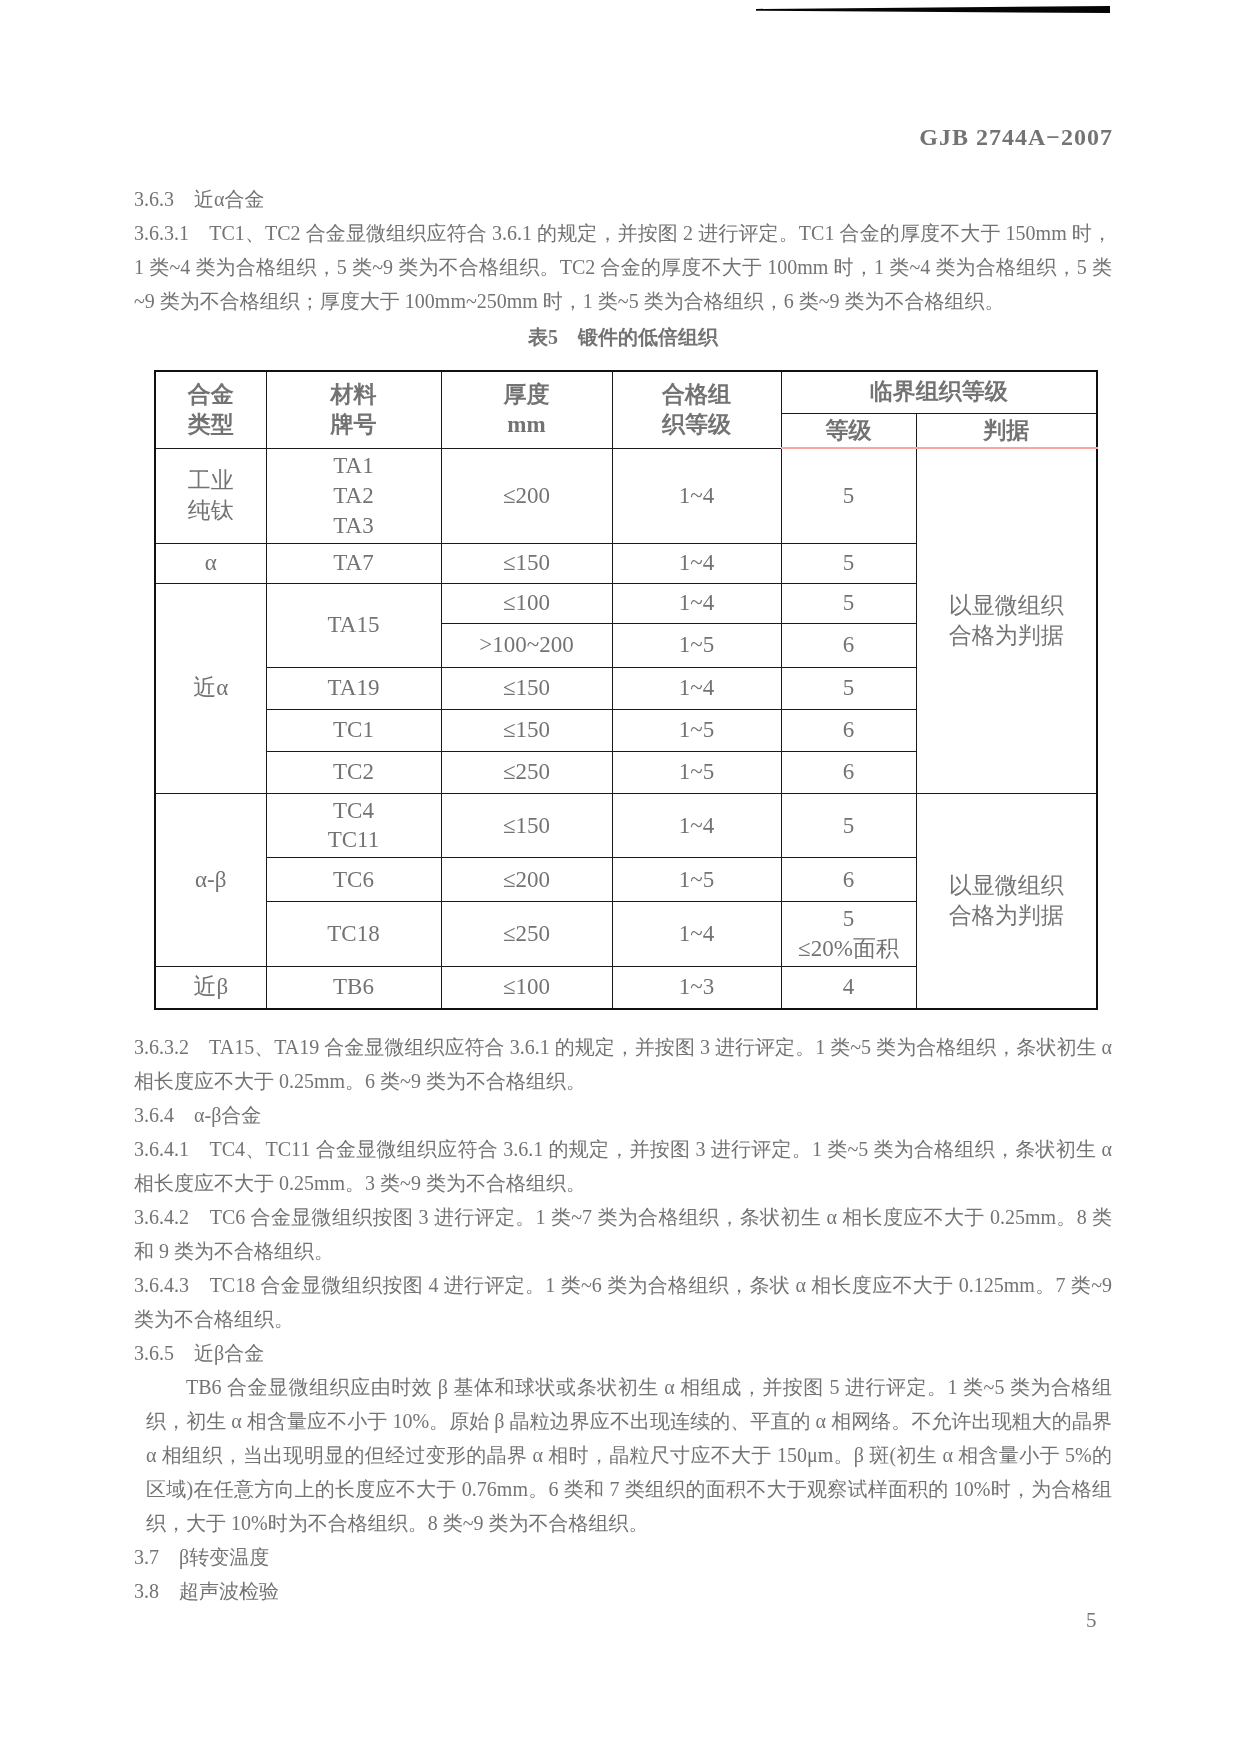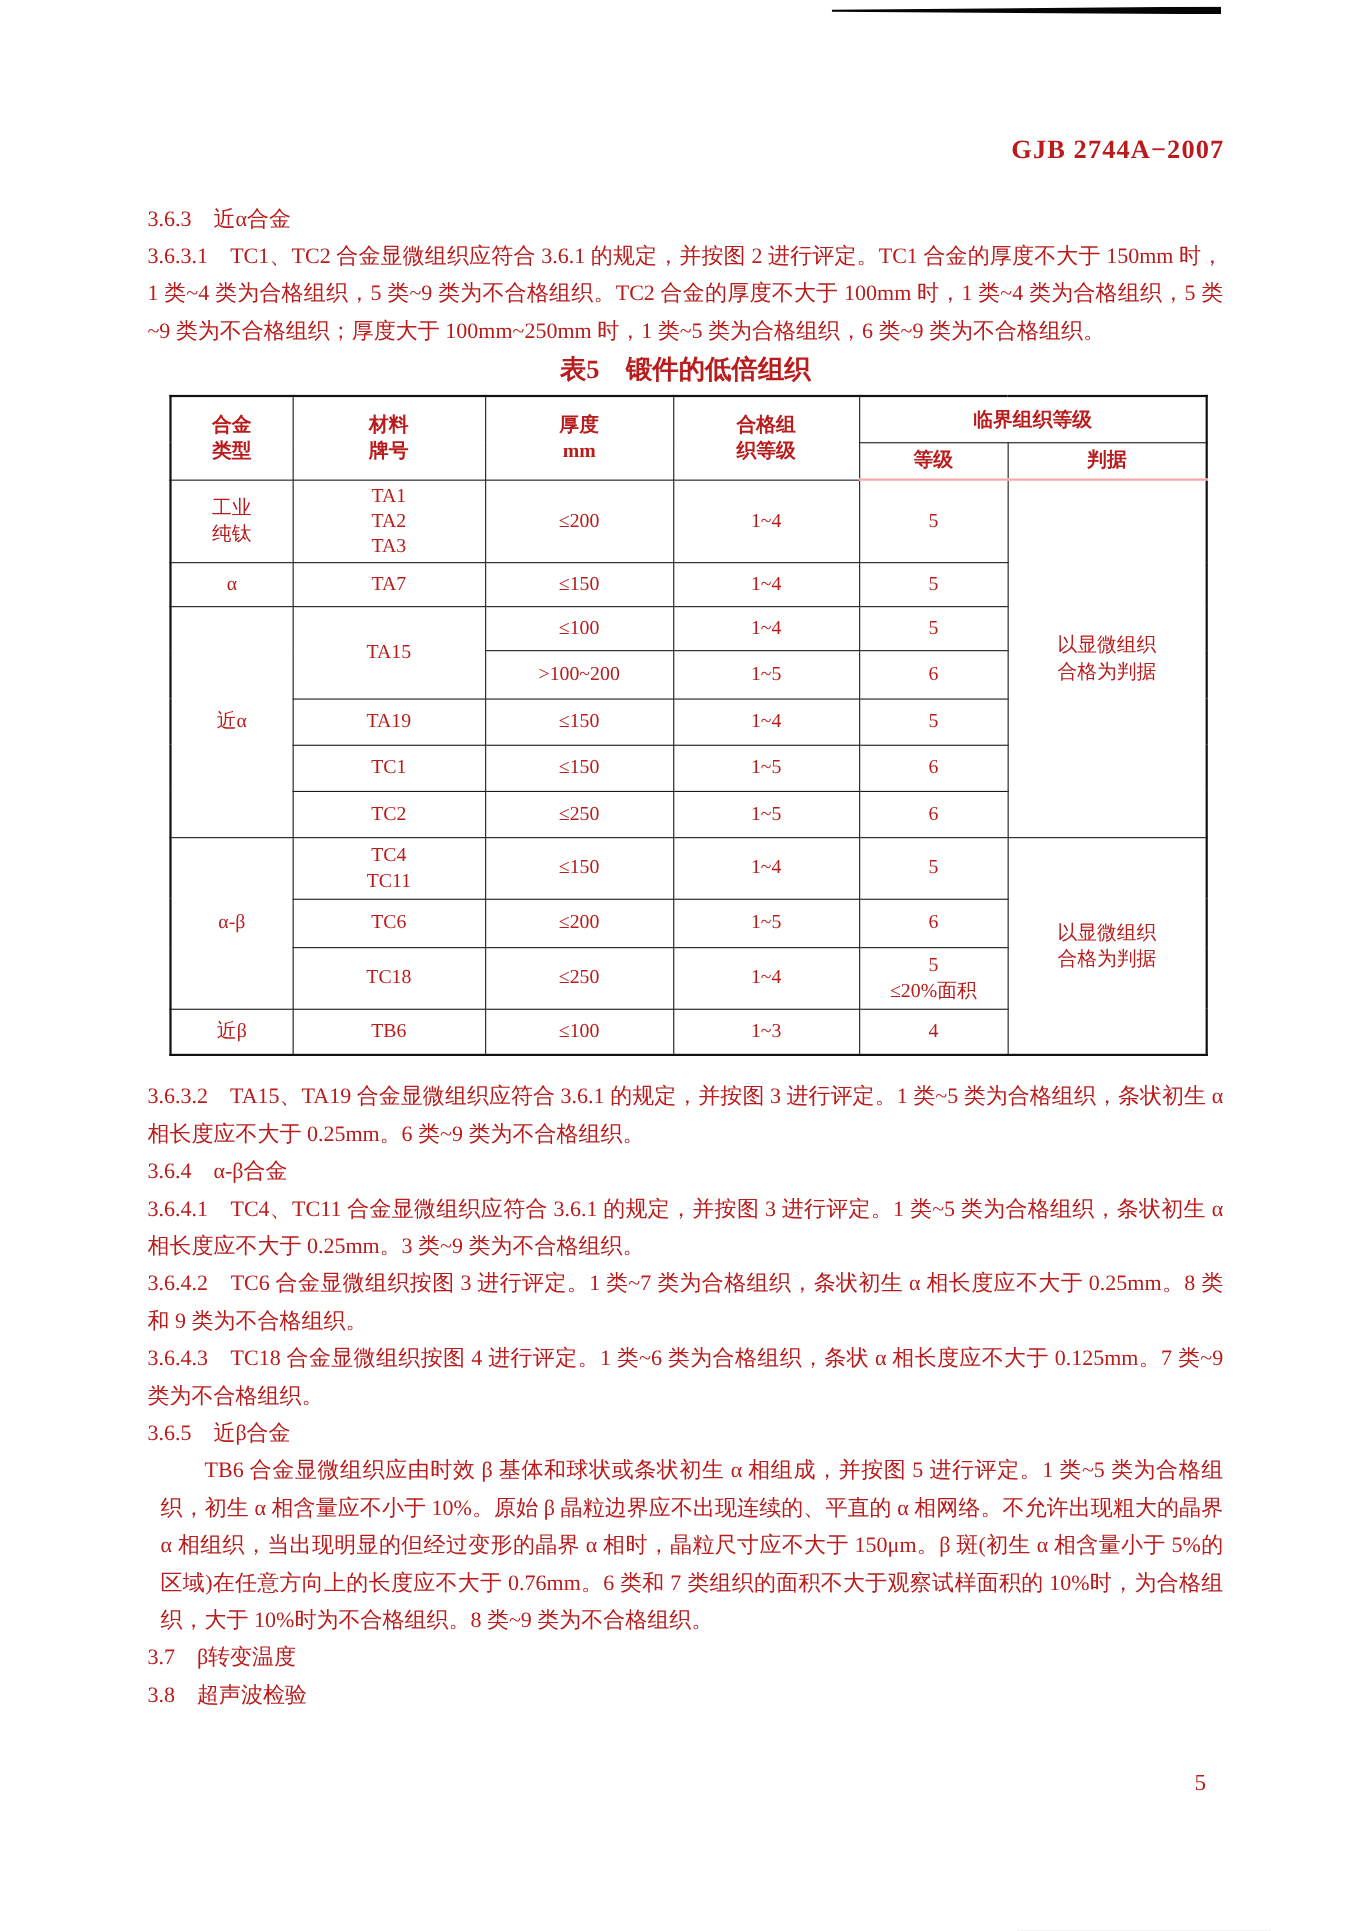--- a/index.html
+++ b/index.html
@@ -1,20 +1,20 @@
 <!DOCTYPE html>
 <html lang="zh"><head>
 <meta charset="utf-8">
 <style>
   html,body { margin:0; padding:0; background:#e8e8e8; }
   .page {
     position:relative;
     width:1240px; height:1755px;
     background:#ffffff;
-    color:#b91c1c;
+    color:#737373;
     font-family:"Liberation Serif","DejaVu Serif",serif;
     overflow:hidden;
     margin:0 auto;
   }
   .top-rule {
     position:absolute; top:6px; left:756px;
     width:354px; height:7px; background:#050505;
     clip-path:polygon(0 42%, 100% 0, 100% 100%, 0 68%);
   }
   .doc-number {
@@ -23,26 +23,26 @@
   }
   .content {
     position:absolute; left:134px; top:182px; width:978px;
     font-size:20px; line-height:34px;
   }
   .heading { font-weight:normal; }
   .para { text-align:justify; }
   .para.indent { text-indent:2em;margin-left:12px; }
   .table-title {
     margin-top:4px; text-align:center; font-weight:bold;
-    font-size:24px; line-height:30px;
+    font-size:20px; line-height:30px;
   }
   table.t5 {
     border-collapse:collapse; table-layout:fixed;
-    margin:7px 0 0 20px; width:942px;
-    font-size:18px; line-height:1.3; text-align:center;
+    margin:18px 0 0 20px; width:942px;
+    font-size:23px; line-height:1.3; text-align:center;
     border:2px solid #111;
   }
   table.t5 th, table.t5 td {
     border:1px solid #1a1a1a;
     vertical-align:middle;
     white-space:pre-line;
     padding:2px 4px;
     overflow:hidden;
   }
   table.t5 th { font-weight:bold; }

